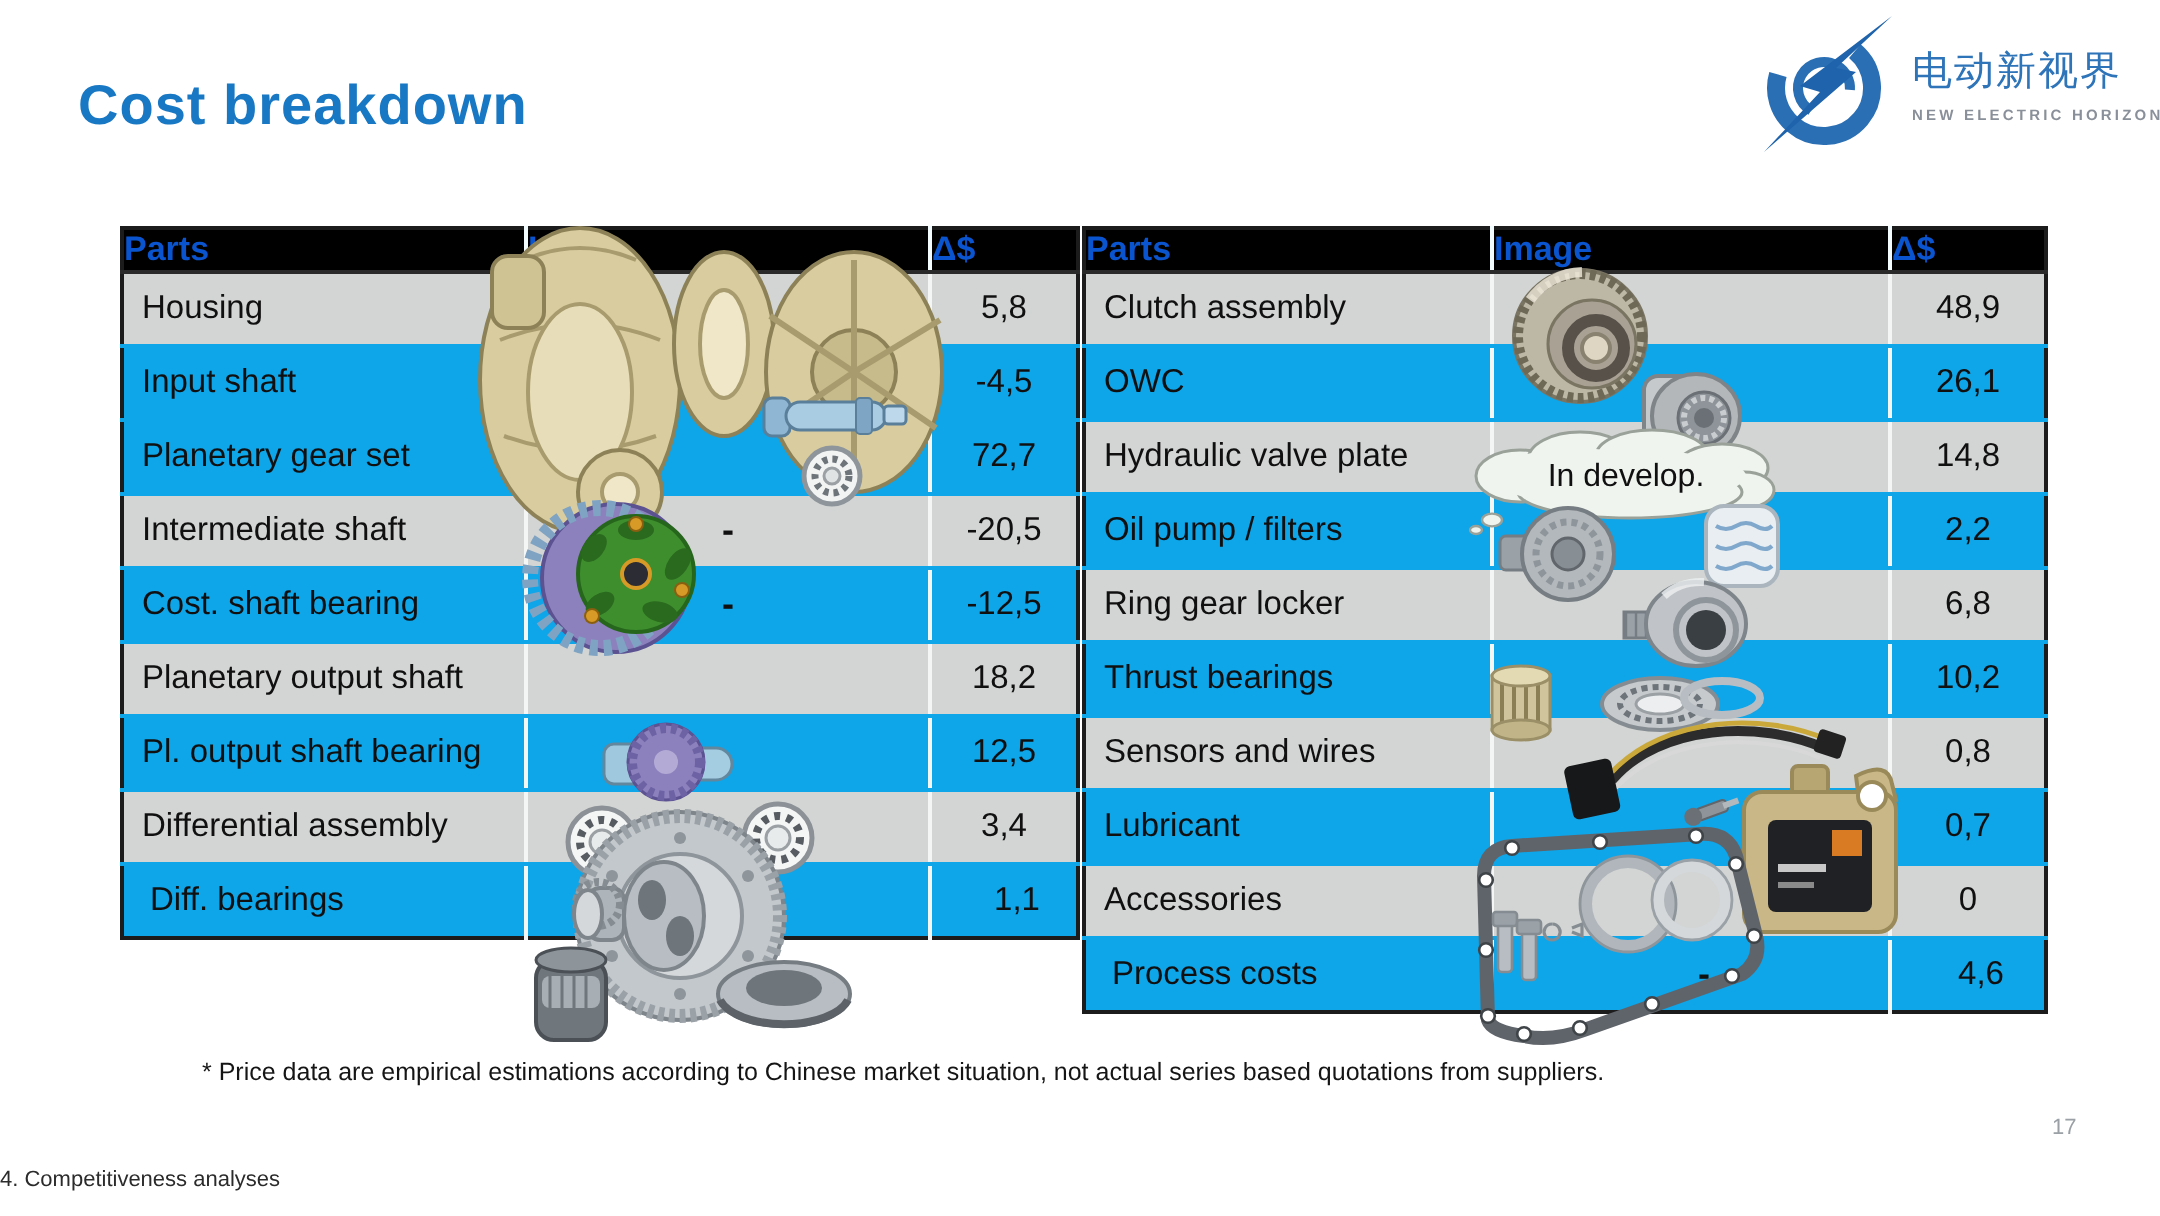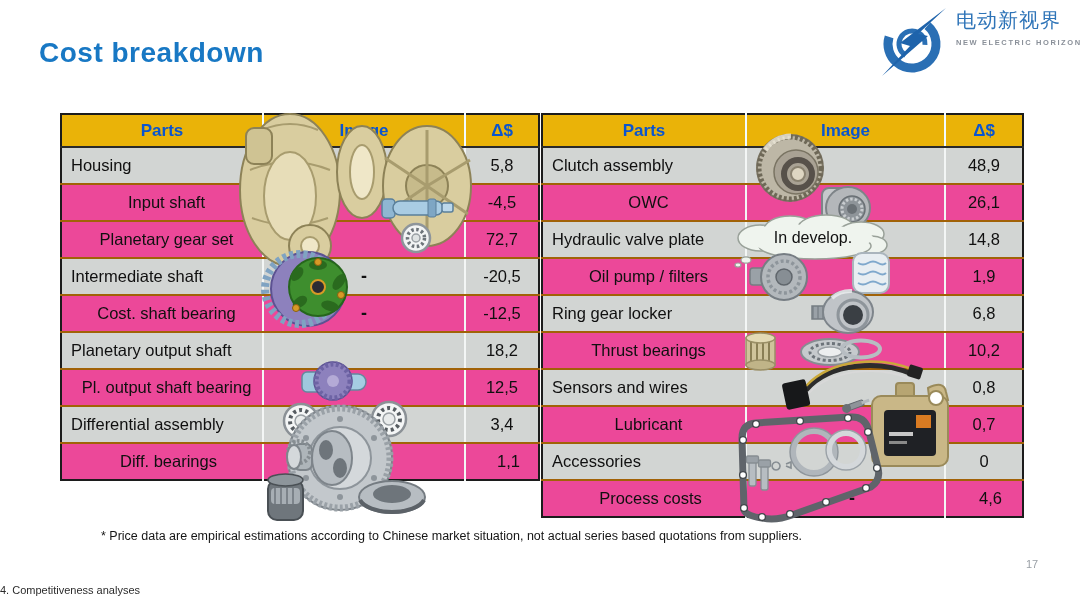--- a/index.html
+++ b/index.html
@@ -8,42 +8,42 @@
     position:relative; width:1080px; height:608px; background:#ffffff;
     font-family:"Liberation Sans", sans-serif; overflow:hidden; margin:0 auto;
   }
   .title {
     position:absolute; left:39px; top:37px;
     font-size:28px; font-weight:bold; color:#1878c4; letter-spacing:0.5px;
   }
   
   .logo { position:absolute; left:868px; top:6px; width:200px; height:74px; }
   .logo svg { position:absolute; left:0; top:0; }
-  .logo-text { position:absolute; left:88px; top:1px; width:112px; }
+  .logo-text { position:absolute; left:88px; top:16px; width:112px; }
   .logo-cn { font-size:20px; color:#2e74b8; letter-spacing:1px; white-space:nowrap; }
   .logo-en { font-size:7.5px; font-weight:bold; color:#8a9099; letter-spacing:1.6px; margin-top:4px; white-space:nowrap; }
   
   table.cost {
     position:absolute; top:113px; border-collapse:collapse; table-layout:fixed;
     border:2px solid #1c1c1c; font-size:16.5px; color:#101010;
   }
   table.cost.left  { left:60px;  width:478px; }
   table.cost.right { left:541px; width:481px; }
   table.cost th {
-    height:33px; background:#eab308; color:#0a55cf; font-size:17px; font-weight:bold;
-    border-right:2px solid #f2fbfe; border-bottom:2px solid #2a2a2a; text-align:center;
+    height:22px; background:#000000; color:#0a55cf; font-size:17px; font-weight:bold;
+    border-right:2px solid #f2fbfe; border-bottom:2px solid #2a2a2a; text-align:left;
   }
   table.cost td {
-    height:37px; border-right:2px solid #f3f6f5; border-bottom:2px solid #a16207;
+    height:37px; border-right:2px solid #f3f6f5; border-bottom:2px solid #0ea5e9;
     vertical-align:middle; overflow:visible;
   }
   table.cost th:last-child, table.cost td:last-child { border-right:none; }
   table.cost tr:last-child td { border-bottom:none;padding-left:13px; }
   table.cost tr.dk td { background:#d2d5d3; }
-  table.cost tr.lt td { background:#ec4899;text-align:center; }
+  table.cost tr.lt td { background:#0ea5e9; }
   td.part { padding-left:9px; }
   td.val  { text-align:center; }
   td.imgc { text-align:center; font-weight:bold; font-size:18px; }
   
   svg.art { position:absolute; left:0; top:0; pointer-events:none; }
   .cloud-text { font-size:16px; fill:#101010; font-family:"Liberation Sans",sans-serif; }
   
   .footnote { position:absolute; left:62px; top:529px; font-size:12.5px; color:#151515;margin-left:39px; }
   .footer   { position:absolute; left:0; top:584px; width:1080px; text-align:left; font-size:11px; color:#2b2b2b; }
   .pagenum  { position:absolute; left:1026px; top:558px; font-size:11px; color:#9aa0a6; }
@@ -154,21 +154,21 @@
           <td class="val">26,1</td>
         </tr>
       <tr class="dk">
           <td class="part">Hydraulic valve plate</td>
           <td class="imgc"></td>
           <td class="val">14,8</td>
         </tr>
       <tr class="lt">
           <td class="part">Oil pump / filters</td>
           <td class="imgc"></td>
-          <td class="val">1,9</td>
+          <td class="val">2,2</td>
         </tr>
       <tr class="dk">
           <td class="part">Ring gear locker</td>
           <td class="imgc"></td>
           <td class="val">6,8</td>
         </tr>
       <tr class="lt">
           <td class="part">Thrust bearings</td>
           <td class="imgc"></td>
           <td class="val">10,2</td>

